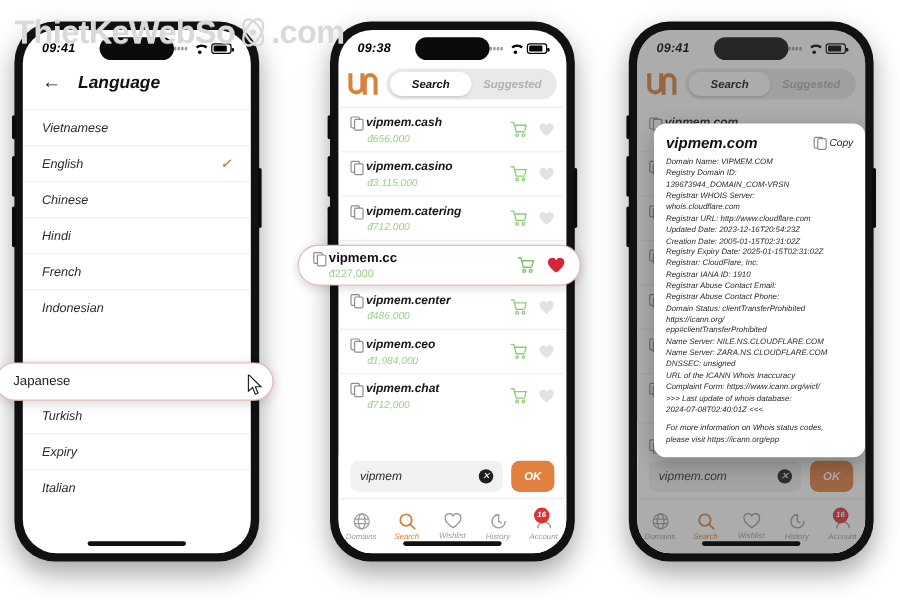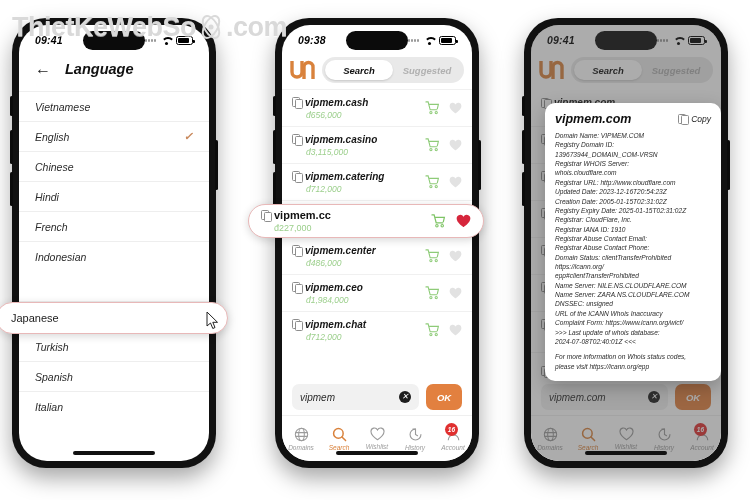--- a/index.html
+++ b/index.html
@@ -257,21 +257,21 @@
         <div class="lang-row sel-gap">
           <span>Japanese</span>
         </div>
         <div class="lang-row">
           <span>German</span>
         </div>
         <div class="lang-row">
           <span>Turkish</span>
         </div>
         <div class="lang-row">
-          <span>Spanish</span>
+          <span>Expiry</span>
         </div>
         <div class="lang-row">
           <span>Italian</span>
         </div>
       </div>
 
     <div class="homebar"></div>
   </div>
 </div>
 

